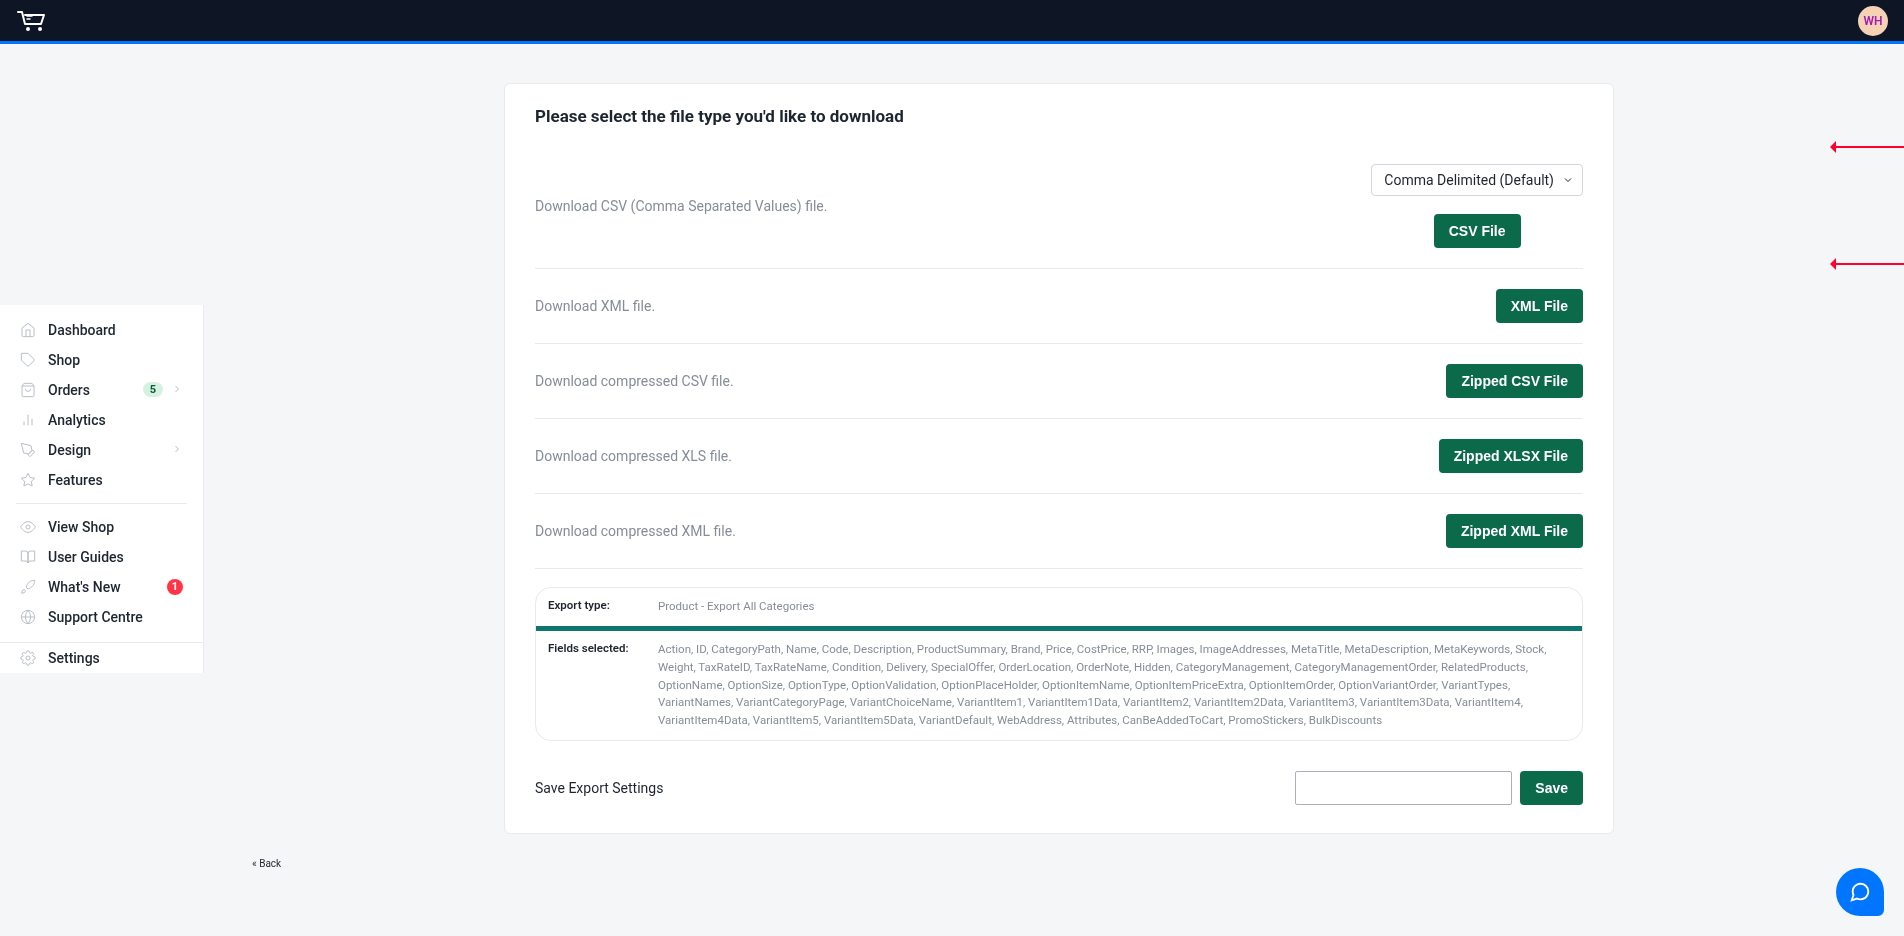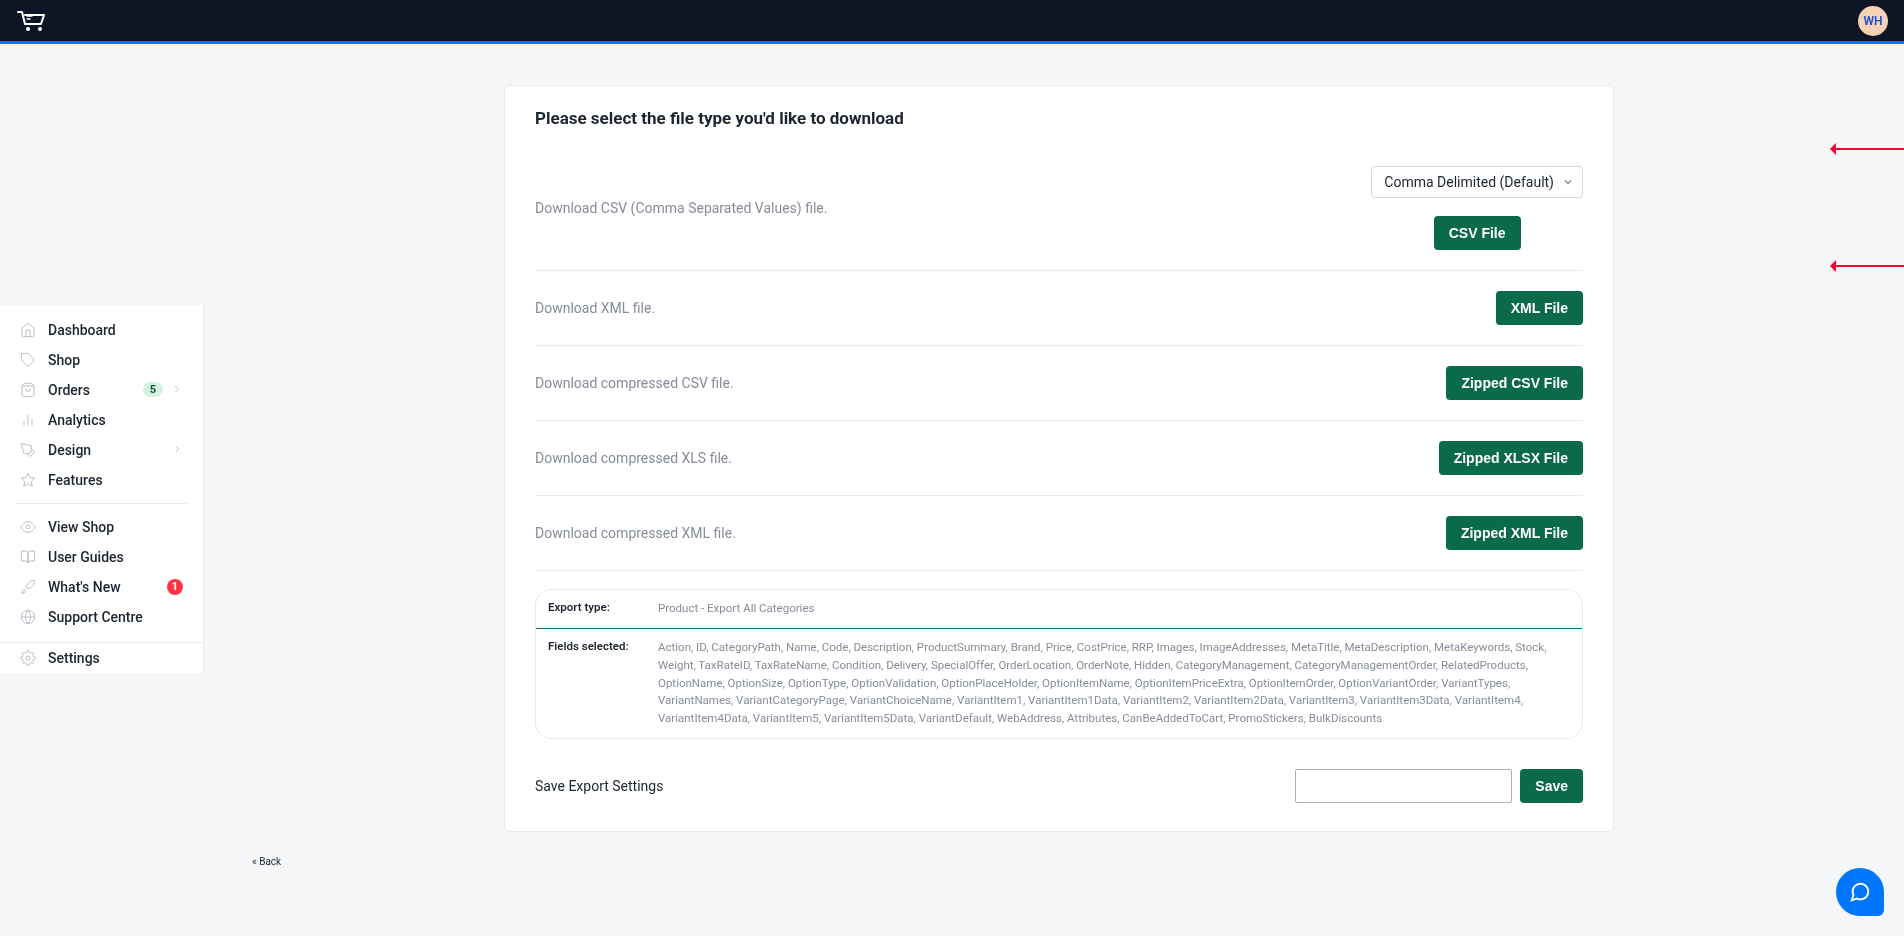--- a/index.html
+++ b/index.html
@@ -2,21 +2,21 @@
 <html><head>
 <meta charset="utf-8">
 <style>
 * { margin:0; padding:0; box-sizing:border-box; }
 body { font-family: -apple-system, BlinkMacSystemFont, "Segoe UI", Roboto, Arial, sans-serif; background:#f5f6f8; color:#1d2530; font-size:14px; overflow:hidden; }
 
 
 .topbar { height:44px; background:#0e1525; display:flex; align-items:center; justify-content:space-between; padding:0 16px; border-bottom:3px solid #0076ff; }
 .logo { display:flex; align-items:center; gap:4px; color:#fff; font-weight:700; font-size:18px; letter-spacing:-0.5px; }
 .logo svg { width:34px; height:22px; }
-.avatar { width:30px; height:30px; border-radius:50%; background:#f5d2b6; color:#1d4ed8; font-size:12px; font-weight:600; display:flex; align-items:center; justify-content:center; }
+.avatar { width:30px; height:30px; border-radius:50%; background:#f5d2b6; color:#a21caf; font-size:12px; font-weight:600; display:flex; align-items:center; justify-content:center; }
 
 
 .layout { display:flex; height:calc(100vh - 47px);align-items:center; }
 
 
 .sidebar { width:204px; background:#fff; border-right:1px solid #e9eaec; display:flex; flex-direction:column; position:relative; }
 .sidebar-top { padding:10px 0; }
 .side-item { display:flex; align-items:center; padding:7px 20px; color:#1d2530; text-decoration:none; cursor:pointer; position:relative; }
 .side-item .side-icon { width:16px; height:16px; margin-right:12px; flex-shrink:0; display:flex; align-items:center; justify-content:center; }
 .side-item .side-icon svg { width:16px; height:16px; stroke:#b8bec8; fill:none; stroke-width:1.5; }
@@ -39,21 +39,21 @@
 .row-controls { display:flex; gap:18px; align-items:center;flex-direction:column; }
 
 .select { border:1px solid #d3d7dd; border-radius:4px; padding:7px 28px 7px 12px; font-size:14px; color:#1d2530; background:#fff; position:relative; cursor:pointer; display:flex; align-items:center; }
 .select svg { position:absolute; right:8px; width:12px; height:12px; stroke:#1d2530; stroke-width:2; fill:none; }
 
 .btn { background:#0b6a4a; color:#fff; border:none; border-radius:4px; padding:9px 15px; font-size:14px; font-weight:600; cursor:pointer; }
 
 
 .summary { border:1px solid #e9eaec; border-radius:16px; margin-top:18px; }
 .summary-row { display:flex; padding:10px 12px; font-size:12px; }
-.summary-row + .summary-row { border-top:1px solid #0f766e; align-items:flex-start; }
+.summary-row + .summary-row { border-top:5px solid #0f766e; align-items:flex-start; }
 .summary-key { width:110px; color:#1d2530; font-weight:600; font-size:11.5px; flex-shrink:0; }
 .summary-val { color:#868d99; font-size:11.5px; line-height:1.55; }
 
 
 .save-row { display:flex; align-items:center; justify-content:space-between; padding-top:24px; margin-top:6px; }
 .save-row input { border:1px solid #aab0ba; border-radius:2px; height:34px; width:217px; padding:0 8px; font-size:14px; margin-right:8px; }
 .save-controls { display:flex; align-items:center; }
 
 .back-link { color:#1d2530; font-size:10px; text-decoration:none; display:inline-block; margin-top:24px; cursor:pointer; margin-left:2px; }
 

